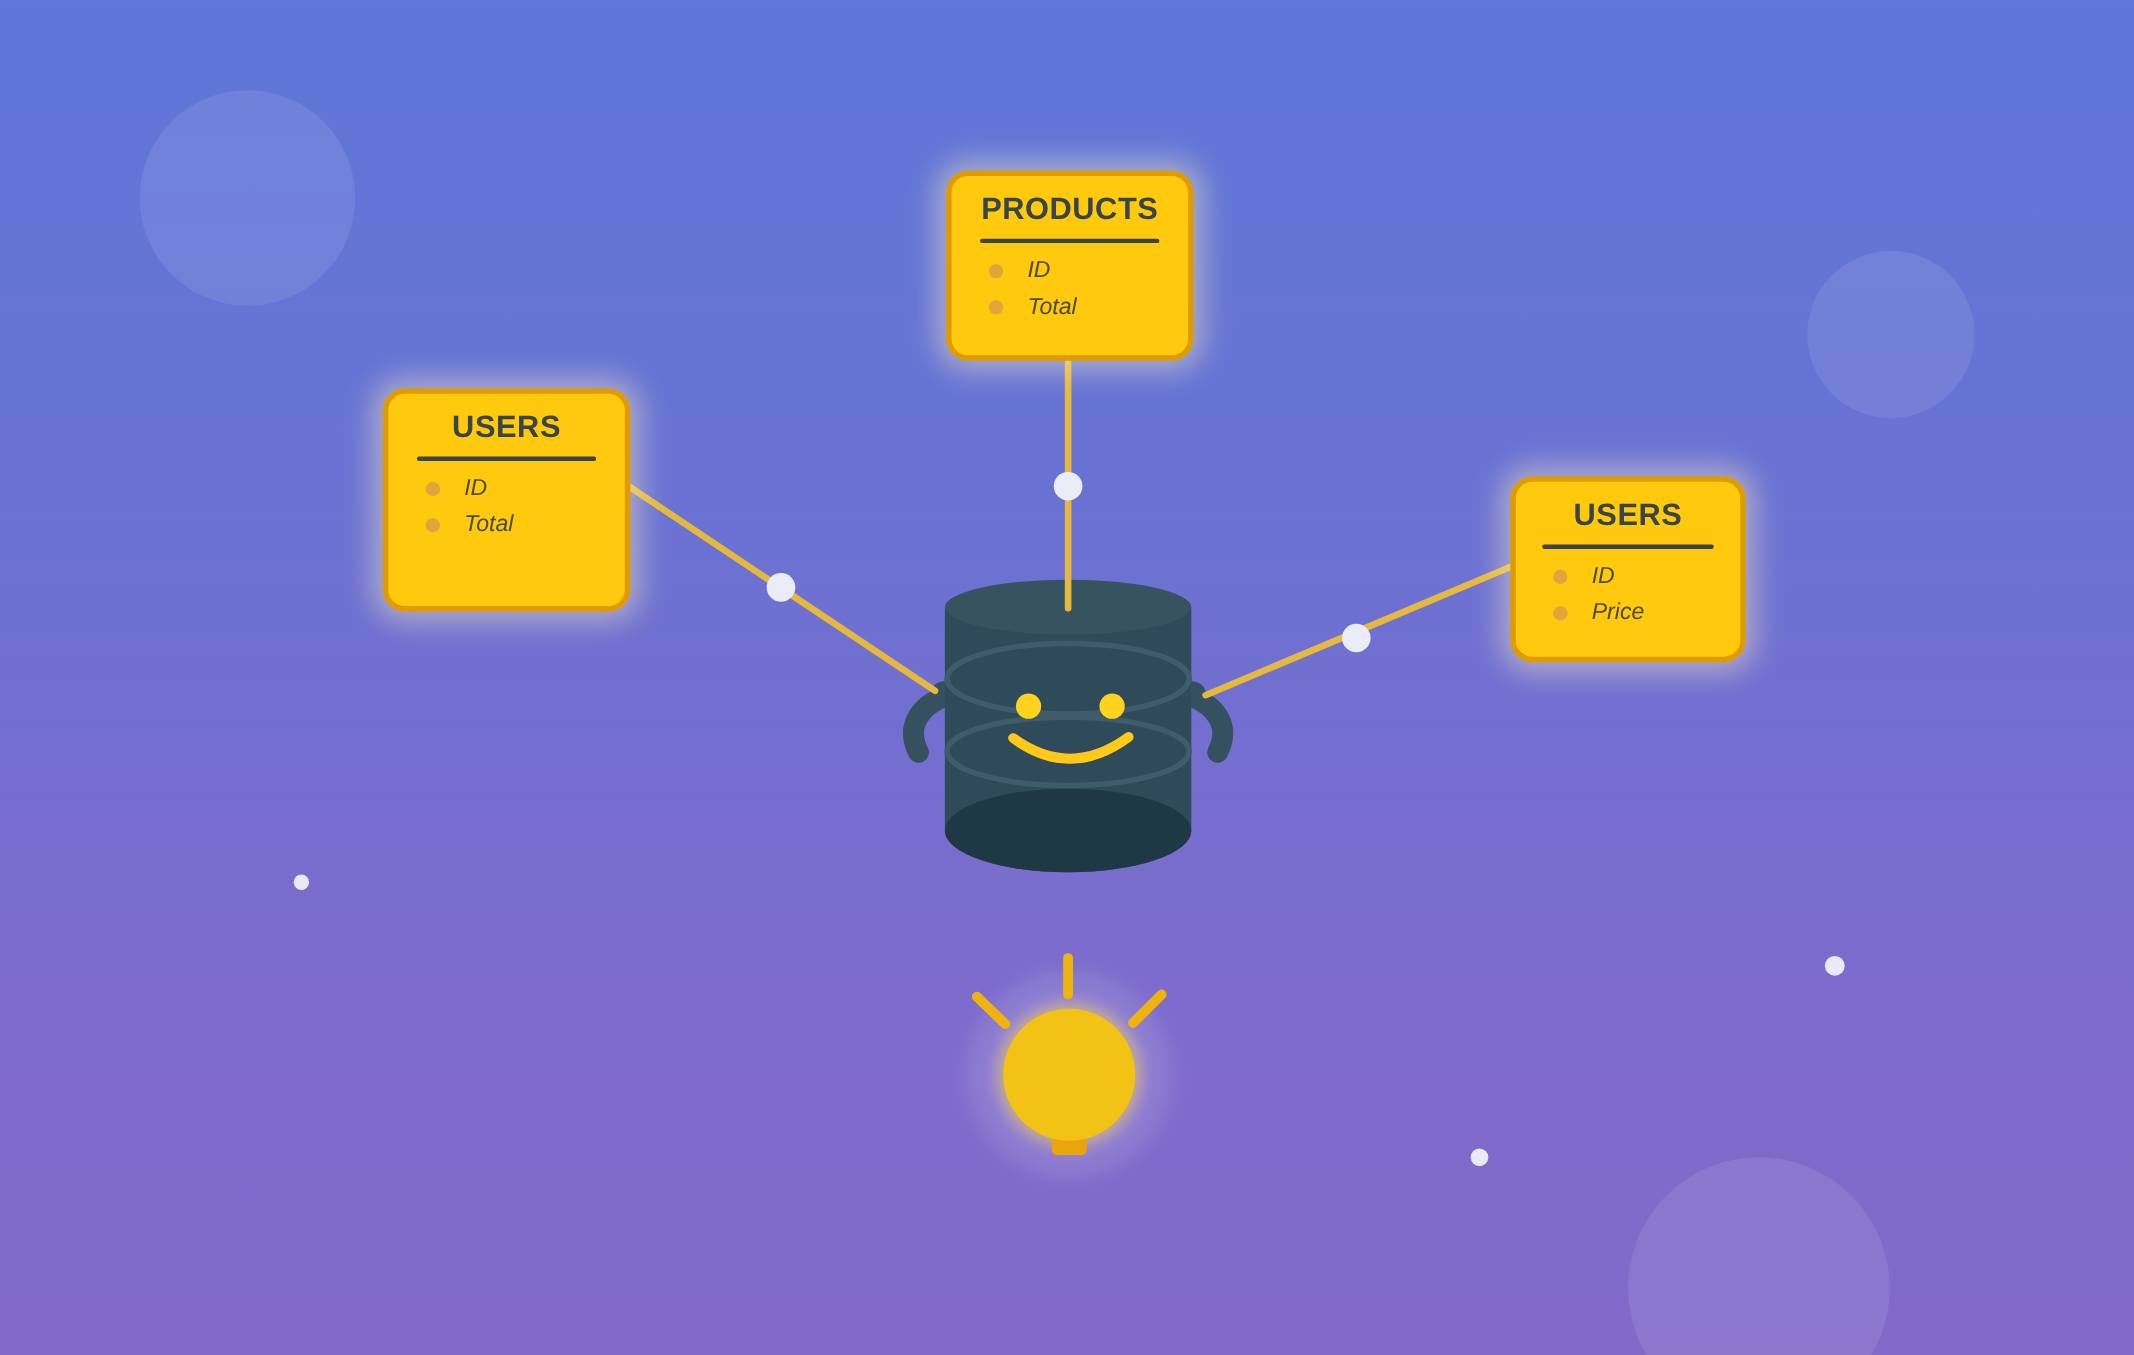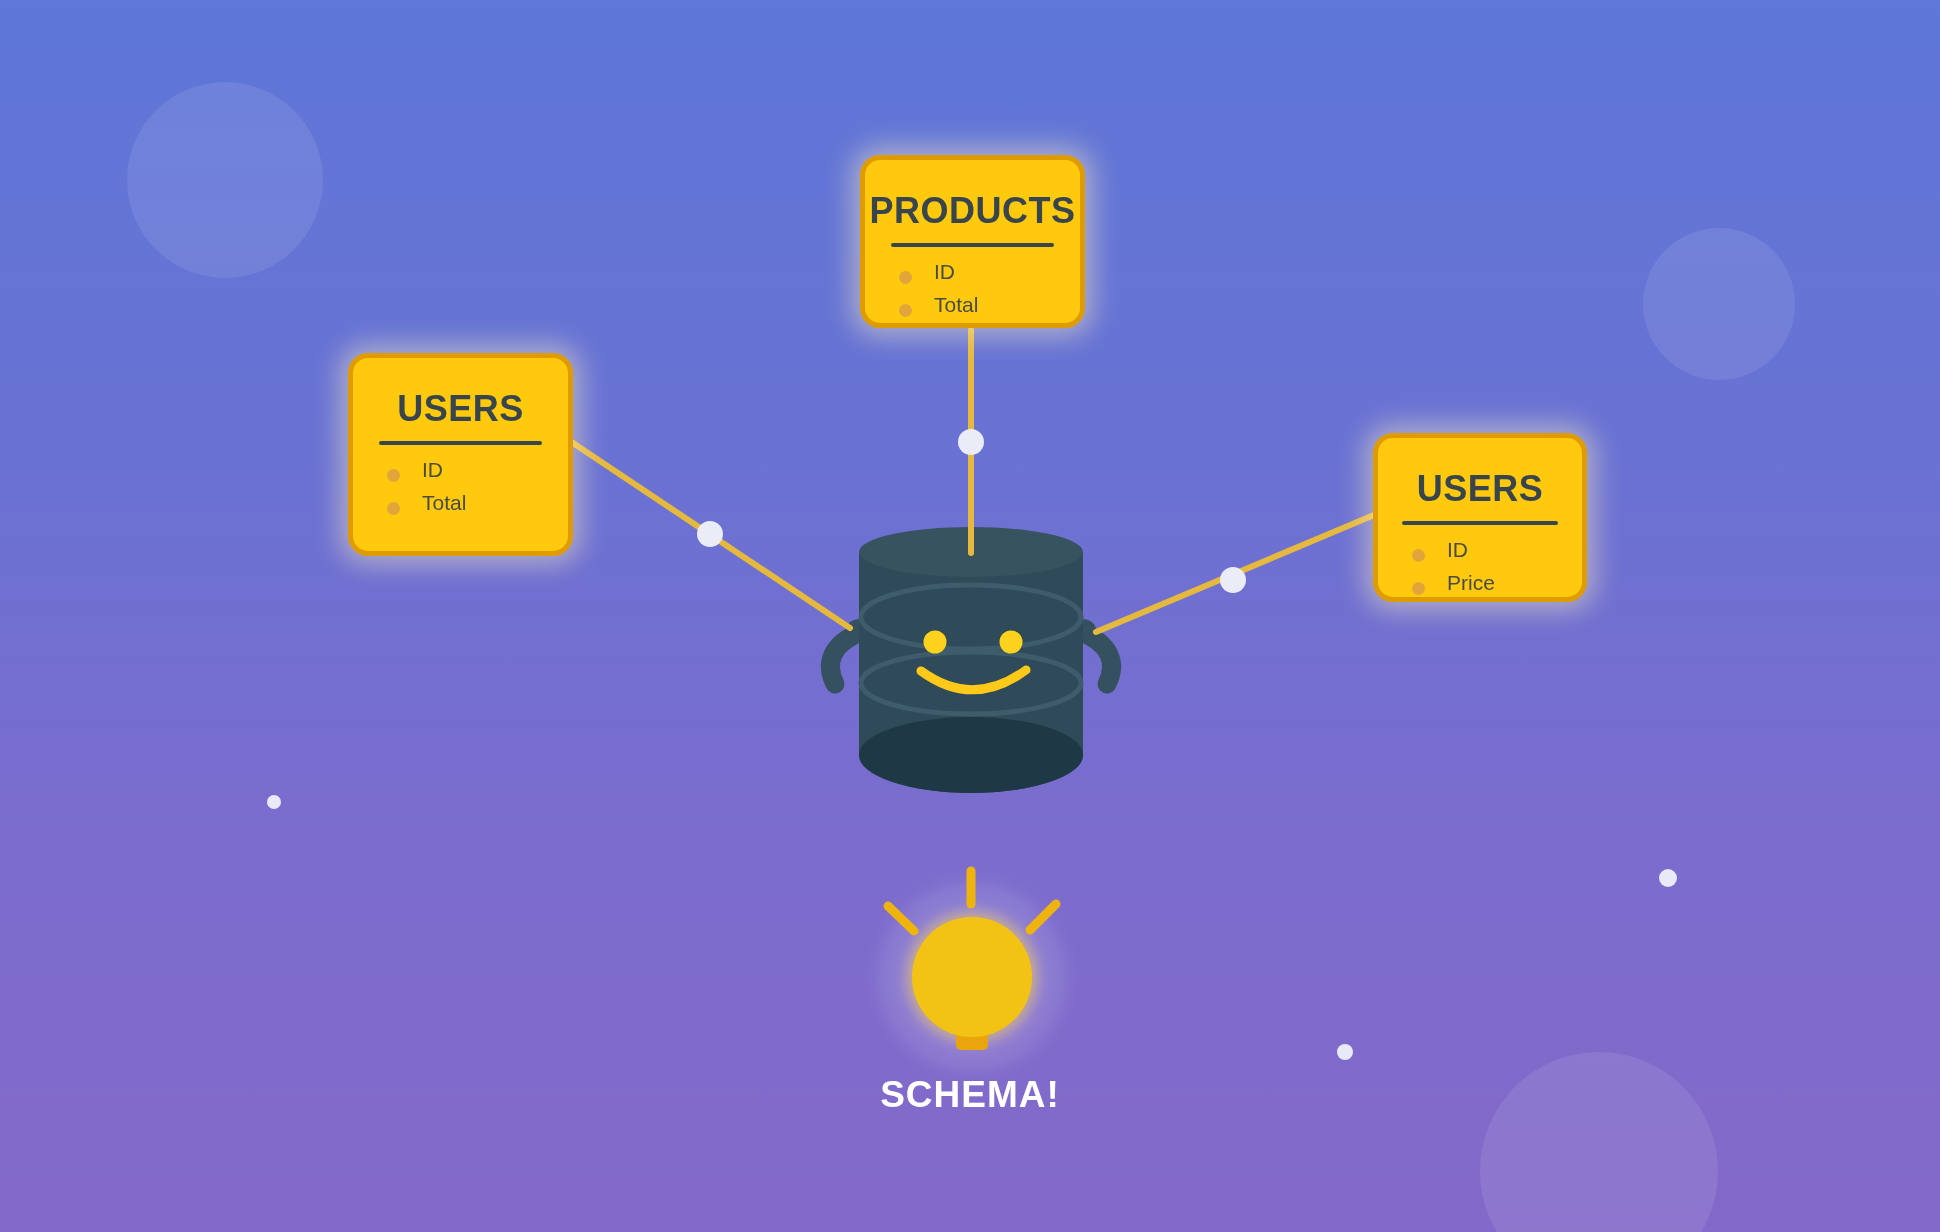--- a/index.html
+++ b/index.html
@@ -21,38 +21,39 @@
   .svg-layer{position:absolute;left:0;top:0;}
   .card{
     position:absolute;
     background:#ffc90e;
     border:5px solid #df9c02;
     border-radius:20px;
     box-sizing:border-box;
     box-shadow:0 0 26px 9px rgba(255,240,195,0.45);
   }
   .card-title{
-    margin-top:30px;
+    margin-top:14px;
     text-align:center;
-    font-size:36px;
+    font-size:28px;
     font-weight:bold;
     letter-spacing:0.5px;
     color:#39454d;
   }
   .card-divider{
     width:76%;
     height:4px;
     margin:11px auto 13px auto;
     background:#39454d;
     border-radius:2px;
   }
   .card-field{
     display:flex;
-    align-items:flex-end;
+    align-items:center;
     margin:0 0 9px 34px;
+    font-style:italic;
   }
   .bullet{
     width:13px;height:13px;border-radius:50%;
     background:#e2a53c;
     margin-right:22px;
     flex:0 0 auto;
   }
   .field-label{
     font-size:21px;
     color:#4b4b44;
@@ -153,15 +154,14 @@
     <div class="card-field">
       <span class="bullet"></span>
       <span class="field-label">ID</span>
     </div>
     <div class="card-field">
       <span class="bullet"></span>
       <span class="field-label">Price</span>
     </div>
   </div>
 
-  <div class="caption">SCHEMA!</div>
 
 </div>
 
 </body></html>

